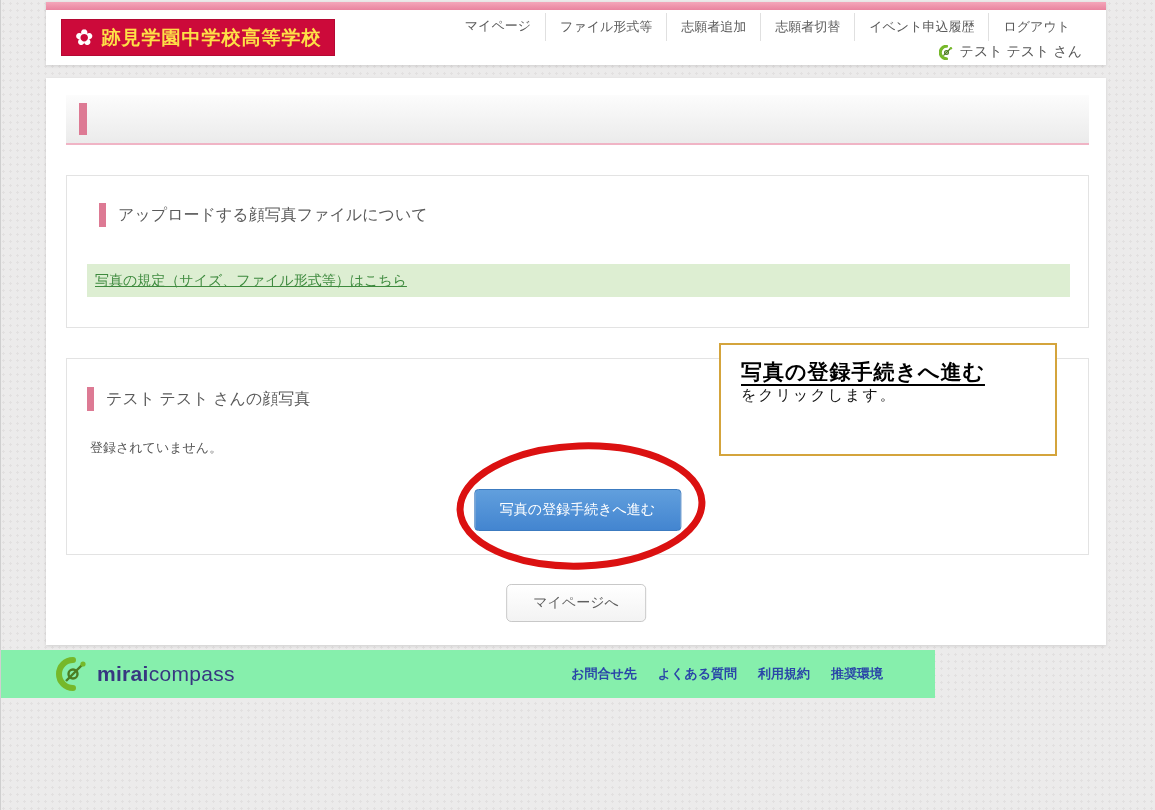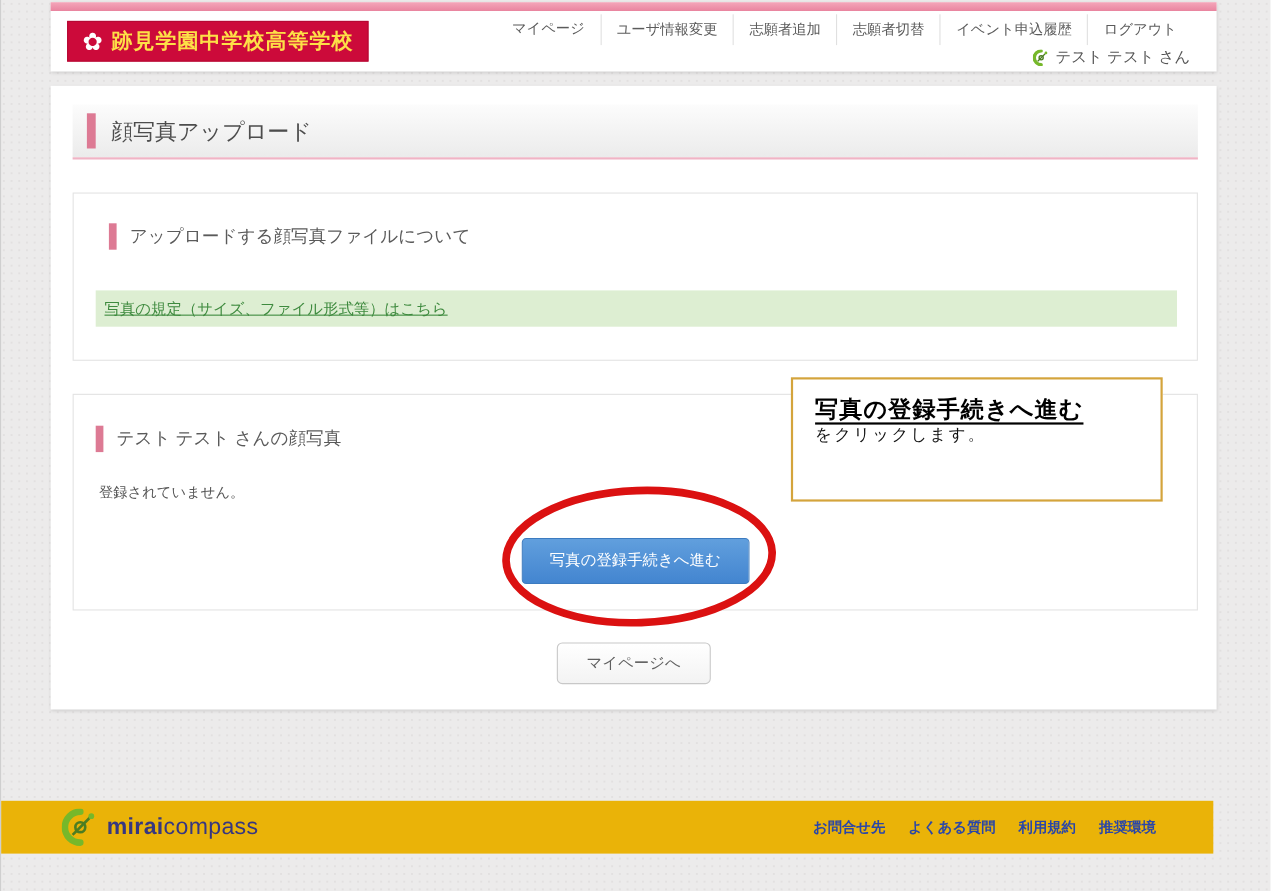--- a/index.html
+++ b/index.html
@@ -110,22 +110,22 @@
   }
   .annotation-body { font-size:15px; color:#111; letter-spacing:2px; }
 
   .red-ellipse-svg {
     position:absolute; left:448px; top:436px; z-index:30; pointer-events:none;
     transform:rotate(-2deg);
   }
 
   
   .footer-band {
-    position:absolute; left:0; top:728px; width:1102px; height:48px;
-    background:#eab308;
+    position:absolute; left:0; top:650px; width:934px; height:48px;
+    background:#86efac;
   }
   .footer-brand {
     position:absolute; left:55px; top:7px; display:flex; align-items:center; gap:7px;
   }
   .brand-text { font-size:21px; color:#373780; letter-spacing:.3px; }
   .brand-text b { font-weight:bold; }
   .footer-links {
     position:absolute; right:52px; top:15px; display:flex; gap:21px;
   }
   .footer-link { font-size:13px; font-weight:bold; color:#2a46a8; cursor:pointer; white-space:nowrap; }
@@ -136,21 +136,21 @@
 <div class="header-card">
   <div class="pink-top-bar"></div>
 
   <div class="school-logo">
     <span class="sakura">✿</span>
     <span class="school-name">跡見学園中学校高等学校</span>
   </div>
 
   <div class="top-nav">
     <span class="nav-item">マイページ</span>
-    <span class="nav-item">ユーザ情報変更</span>
+    <span class="nav-item">ファイル形式等</span>
     <span class="nav-item">志願者追加</span>
     <span class="nav-item">志願者切替</span>
     <span class="nav-item">イベント申込履歴</span>
     <span class="nav-item">ログアウト</span>
   </div>
 
   <div class="user-info">
     <svg width="15" height="15" viewBox="0 0 24 24">
       <path d="M12 2 A10 10 0 1 0 12 22" fill="none" stroke="#76b82a" stroke-width="5" stroke-linecap="round"></path>
       <circle cx="12" cy="12" r="3" fill="none" stroke="#4c7d22" stroke-width="2"></circle>
@@ -158,21 +158,20 @@
       <circle cx="19" cy="5" r="2" fill="#76b82a"></circle>
     </svg>
     <span>テスト テスト さん</span>
   </div>
 </div>
 
 <div class="main-card">
 
   <div class="title-bar">
     <div class="title-accent"></div>
-    <span class="page-title">顔写真アップロード</span>
   </div>
 
   <div class="section-box box-info">
     <div class="h2-row" style="top:27px;margin-left:12px;">
       <div class="h2-accent"></div>
       <span class="h2-text">アップロードする顔写真ファイルについて</span>
     </div>
     <div class="green-banner">
       <a class="green-link">写真の規定（サイズ、ファイル形式等）はこちら</a>
     </div>

